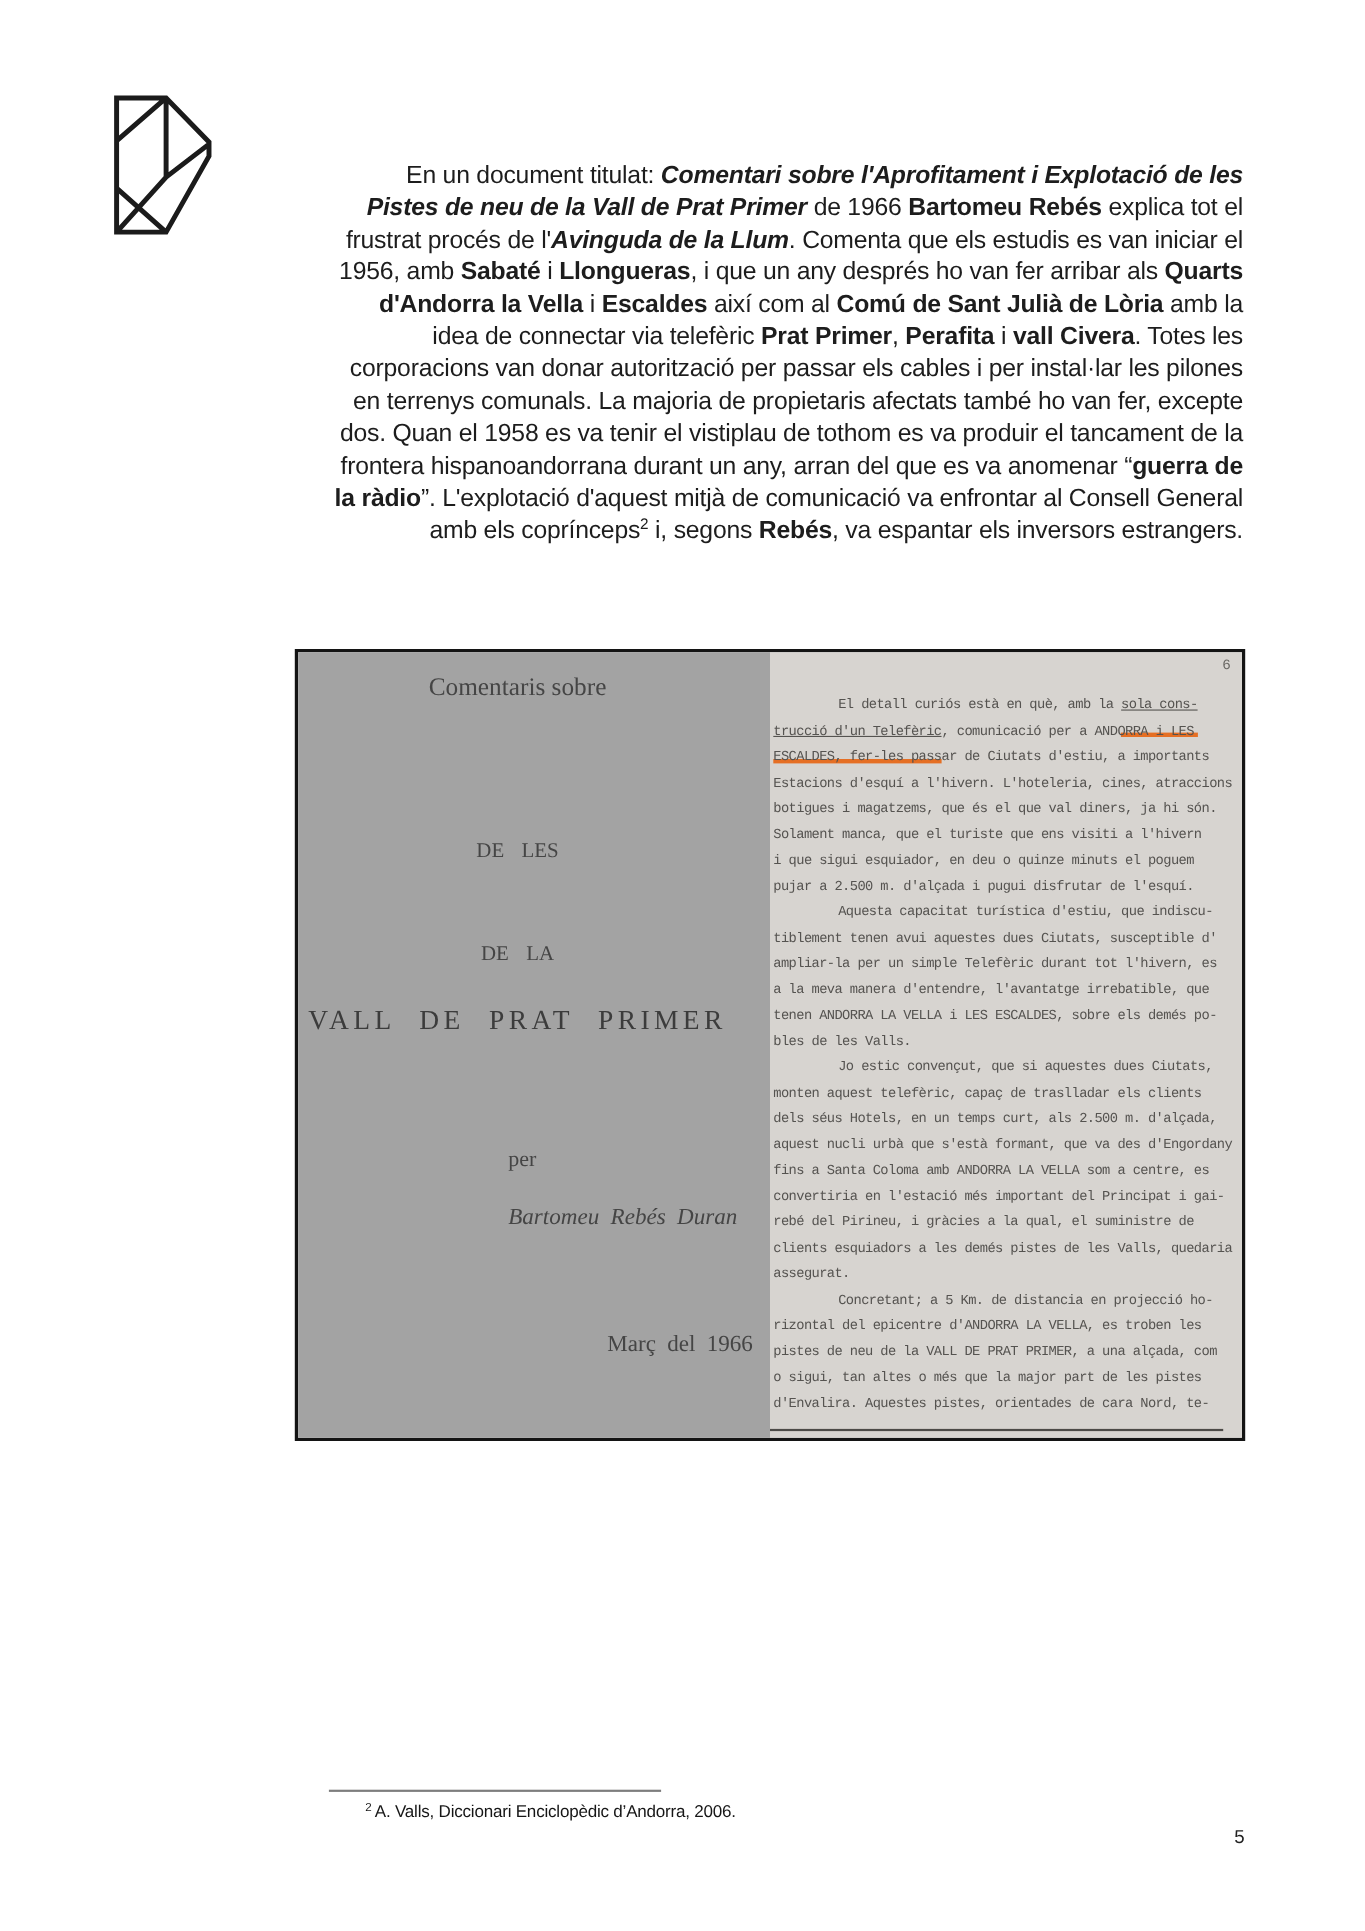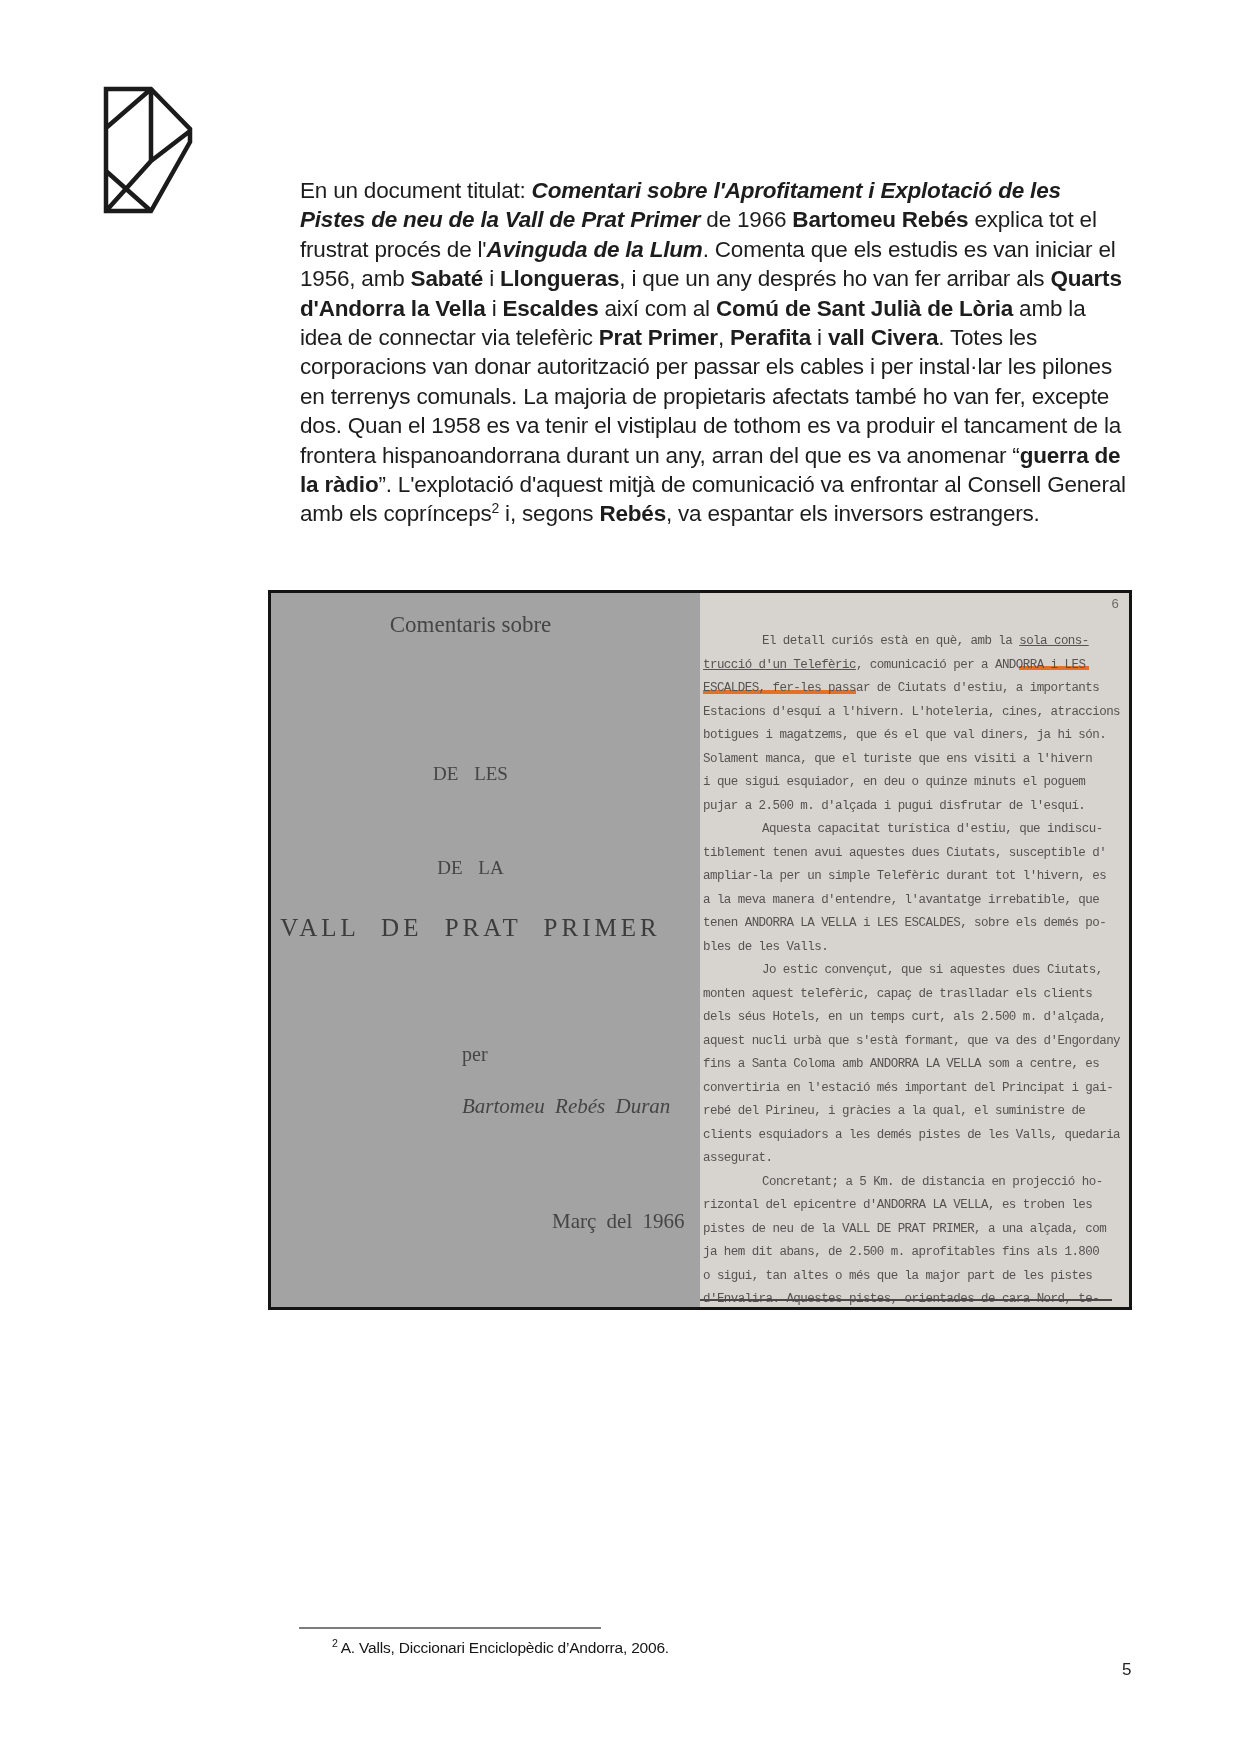--- a/index.html
+++ b/index.html
@@ -3,22 +3,22 @@
 <meta charset="utf-8">
 <style>
   html,body{margin:0;padding:0;background:#ffffff;}
   .page{position:relative;width:1241px;height:1755px;background:#ffffff;overflow:hidden;
         font-family:"Liberation Sans",sans-serif;color:#1c1c1c;}
 
   
   .logo{position:absolute;left:103px;top:86px;width:90px;height:128px;}
 
   
-  .intro{position:absolute;left:300px;top:176px;width:830px;margin:0;
-         font-size:22.5px;line-height:29.4px;letter-spacing:-0.2px;color:#1d1d1d;text-align:left;}
+  .intro{position:absolute;left:300px;top:144px;width:830px;margin:0;
+         font-size:22.5px;line-height:29.4px;letter-spacing:-0.2px;color:#1d1d1d;text-align:right;}
   .intro .b{font-weight:bold;}
   .intro .bi{font-weight:bold;font-style:italic;}
   .intro sup{font-size:0.62em;line-height:0;}
 
   
   .scan{position:absolute;left:268px;top:590px;width:864px;height:720px;margin:0;
         border:3px solid #141414;box-sizing:border-box;display:flex;background:#fdfdfd;}
   .scan-left{position:relative;width:429px;height:100%;background:#a3a3a3;
              font-family:"Liberation Serif",serif;color:#454545;}
   .scan-left .tl{position:absolute;white-space:nowrap;}
@@ -91,21 +91,20 @@
           <div class="tline"><span>dels séus Hotels, en un temps curt, als 2.500 m. d'alçada,</span></div>
           <div class="tline"><span>aquest nucli urbà que s'està formant, que va des d'Engordany</span></div>
           <div class="tline"><span>fins a Santa Coloma amb ANDORRA LA VELLA som a centre, es</span></div>
           <div class="tline"><span>convertiria en l'estació més important del Principat i gai-</span></div>
           <div class="tline"><span>rebé del Pirineu, i gràcies a la qual, el suministre de</span></div>
           <div class="tline"><span>clients esquiadors a les demés pistes de les Valls, quedaria</span></div>
           <div class="tline"><span>assegurat.</span></div>
           <div class="tline ind"><span>Concretant; a 5 Km. de distancia en projecció ho-</span></div>
           <div class="tline"><span>rizontal del epicentre d'ANDORRA LA VELLA, es troben les</span></div>
           <div class="tline"><span>pistes de neu de la VALL DE PRAT PRIMER, a una alçada, com</span></div>
-          <div class="tline"><span>ja hem dit abans, de 2.500 m. aprofitables fins als 1.800</span></div>
           <div class="tline"><span>o sigui, tan altes o més que la major part de les pistes</span></div>
           <div class="tline"><span>d'Envalira.  Aquestes pistes, orientades de cara Nord, te-</span></div>
         </div>
       <div class="edge-line"></div>
     </div>
   </figure>
 
   <div class="fn-rule"></div>
   <div class="footnote">
     <sup>2</sup><span>A. Valls, Diccionari Enciclopèdic d’Andorra, 2006.</span>

